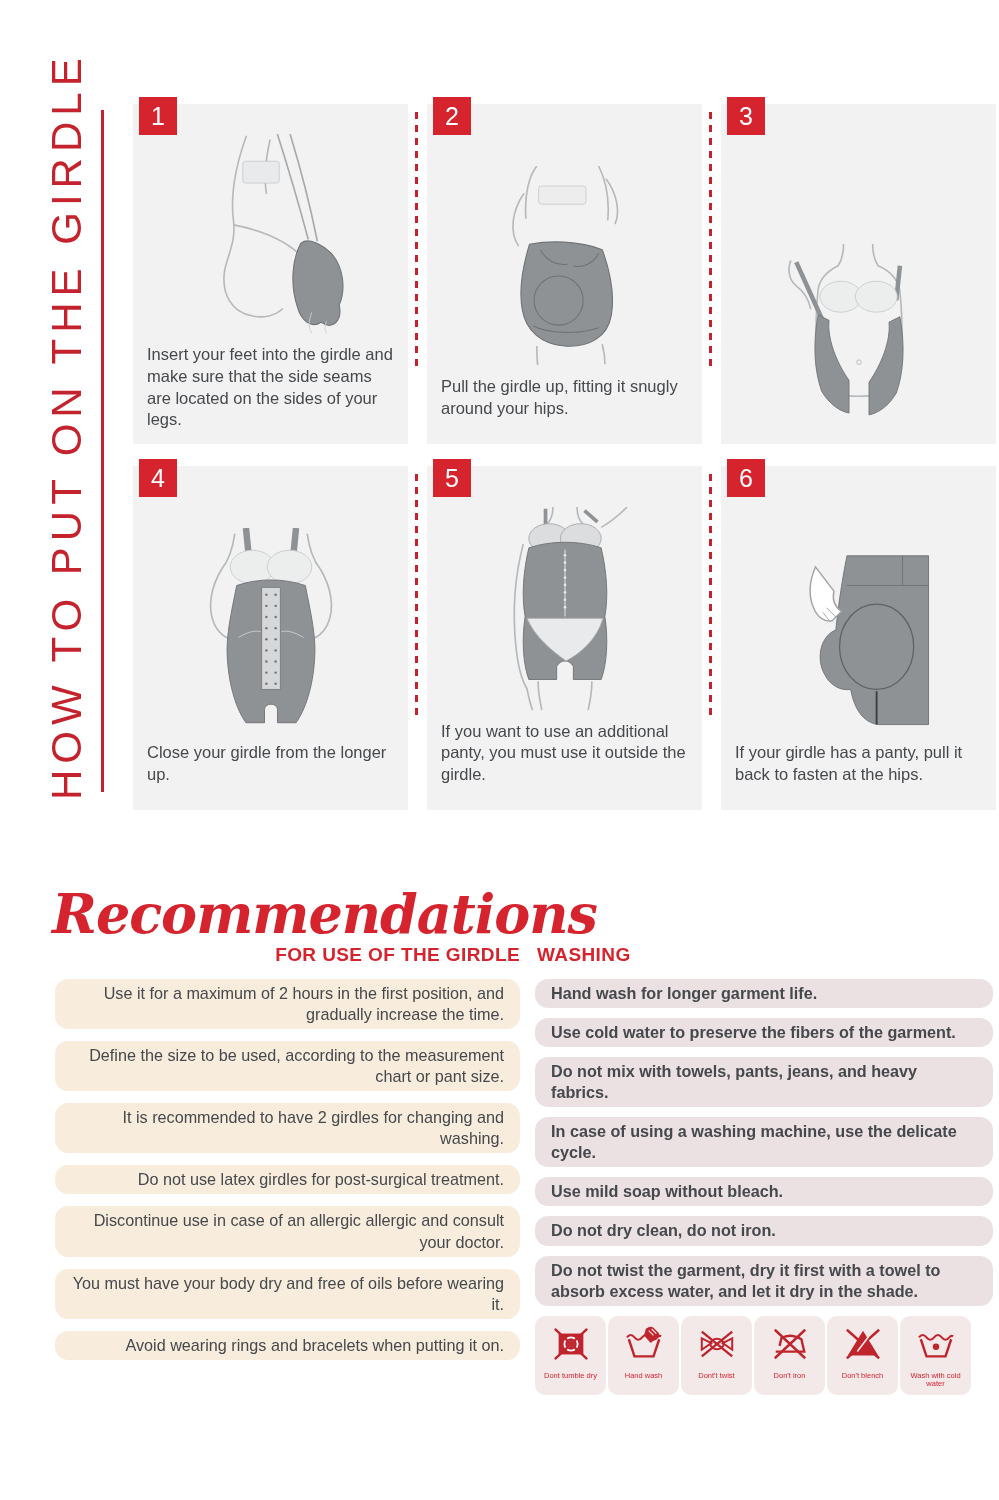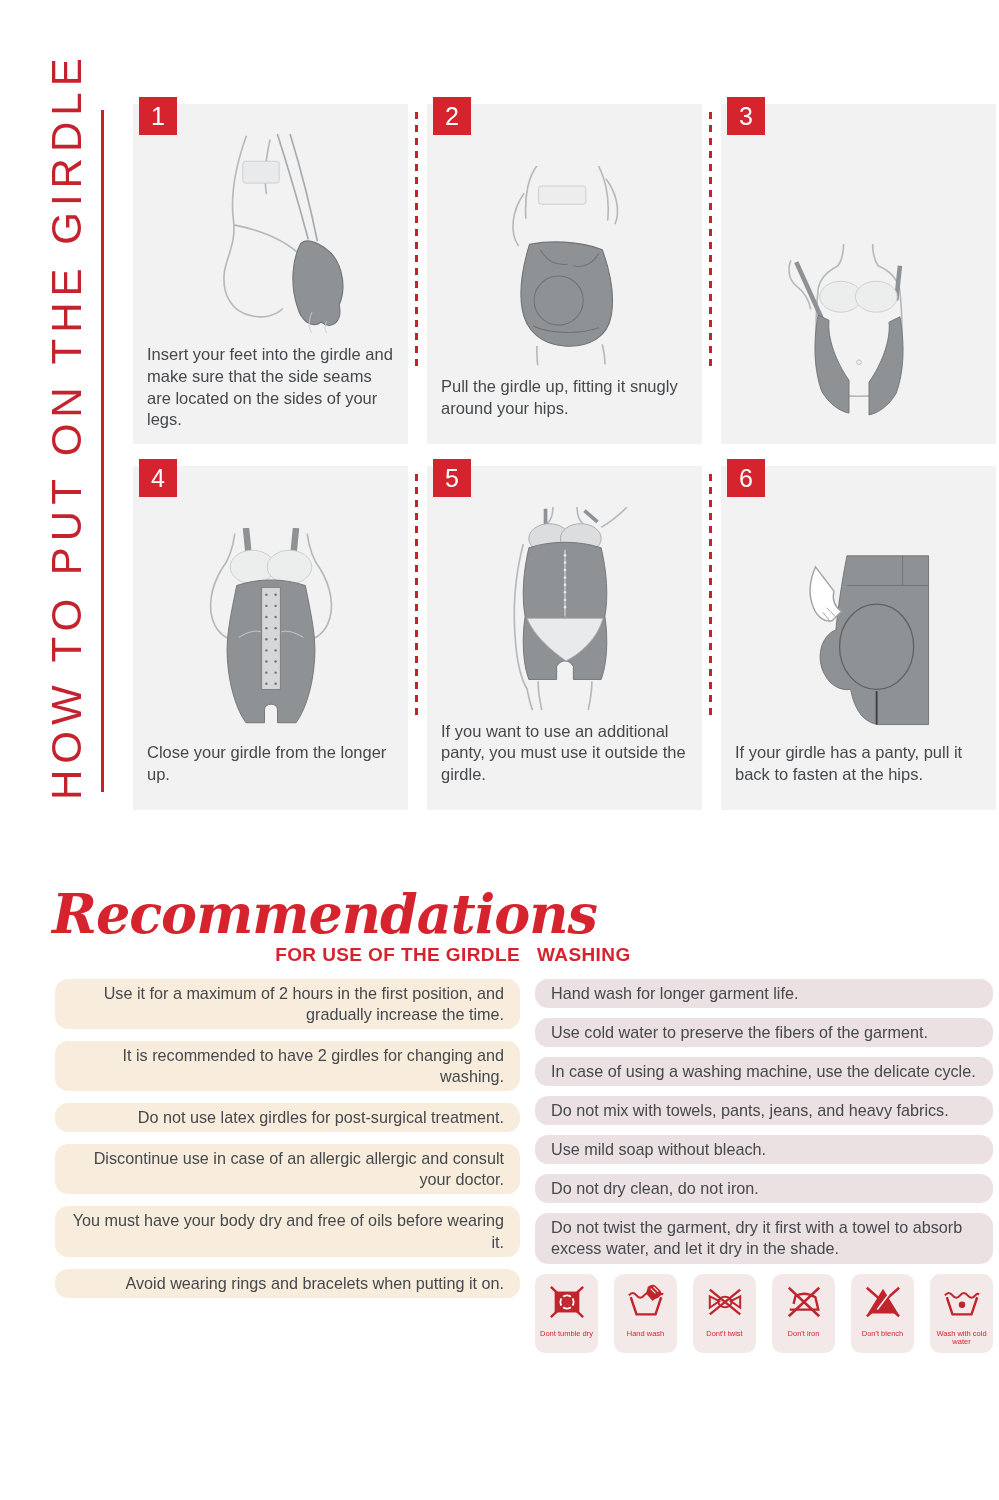--- a/index.html
+++ b/index.html
@@ -52,24 +52,24 @@
   }
   .col{position:absolute;}
   .use-col{left:55px;top:944px;width:465px;text-align:right;}
   .wash-col{left:535px;top:944px;width:458px;}
   .col-header{color:var(--red-bright);font-weight:700;font-size:19px;letter-spacing:0.4px;margin:0 0 13px 2px;}
   .rec-item{
     border-radius:13px;padding:4px 16px;font-size:16.2px;line-height:1.3;
     color:var(--ink);margin-bottom:12px;
   }
   .use-col .rec-item{background:var(--cream);}
-  .wash-col .rec-item{background:var(--pink);margin-bottom:10px;}
+  .wash-col .rec-item{background:var(--pink);margin-bottom:10px;font-weight:bold;}
 
   
-  .care-row{display:flex;gap:16px;margin-top:4px;}
+  .care-row{display:flex;gap:2px;margin-top:4px;}
   .care-tile{
     width:67px;background:var(--tile);border-radius:10px;
     padding:9px 2px 6px;display:flex;flex-direction:column;align-items:center;
   }
   .care-label{font-size:7.5px;color:var(--red-bright);margin-top:5px;text-align:center;line-height:1.15;}
 
   .ill-stroke{stroke:var(--line-light);stroke-width:1.8;fill:none;}
   .ill-stroke2{stroke:var(--line-mid);stroke-width:1.8;fill:none;}
   .care-svg path, .care-svg circle, .care-svg rect, .care-svg ellipse{vector-effect:non-scaling-stroke;}
 </style>
@@ -235,33 +235,34 @@
       </svg>
     </div>
     <p class="caption">If your girdle has a panty, pull it back to fasten at the hips.</p>
   </section>
 
   <h1 class="rec-heading">Recommendations</h1>
 
   <div class="col use-col">
     <h2 class="col-header">FOR USE OF THE GIRDLE</h2>
     <div class="rec-item">Use it for a maximum of 2 hours in the first position, and gradually increase the time.</div>
+    <div class="rec-item">Define the size to be used, according to the measurement chart or pant size.</div>
     <div class="rec-item">It is recommended to have 2 girdles for changing and washing.</div>
     <div class="rec-item">Do not use latex girdles for post-surgical treatment.</div>
     <div class="rec-item">Discontinue use in case of an allergic allergic and consult your doctor.</div>
     <div class="rec-item">You must have your body dry and free of oils before wearing it.</div>
     <div class="rec-item">Avoid wearing rings and bracelets when putting it on.</div>
   </div>
 
   <div class="col wash-col">
     <h2 class="col-header">WASHING</h2>
     <div class="rec-item">Hand wash for longer garment life.</div>
     <div class="rec-item">Use cold water to preserve the fibers of the garment.</div>
+    <div class="rec-item">Do not mix with towels, pants, jeans, and heavy fabrics.</div>
     <div class="rec-item">In case of using a washing machine, use the delicate cycle.</div>
-    <div class="rec-item">Do not mix with towels, pants, jeans, and heavy fabrics.</div>
     <div class="rec-item">Use mild soap without bleach.</div>
     <div class="rec-item">Do not dry clean, do not iron.</div>
     <div class="rec-item">Do not twist the garment, dry it first with a towel to absorb excess water, and let it dry in the shade.</div>
 
     <div class="care-row">
 
       <div class="care-tile">
         <span>
           <svg class="care-svg" width="38" height="38" viewBox="0 0 40 40">
             <rect x="7" y="9" width="26" height="22" fill="#C0242D"></rect>

